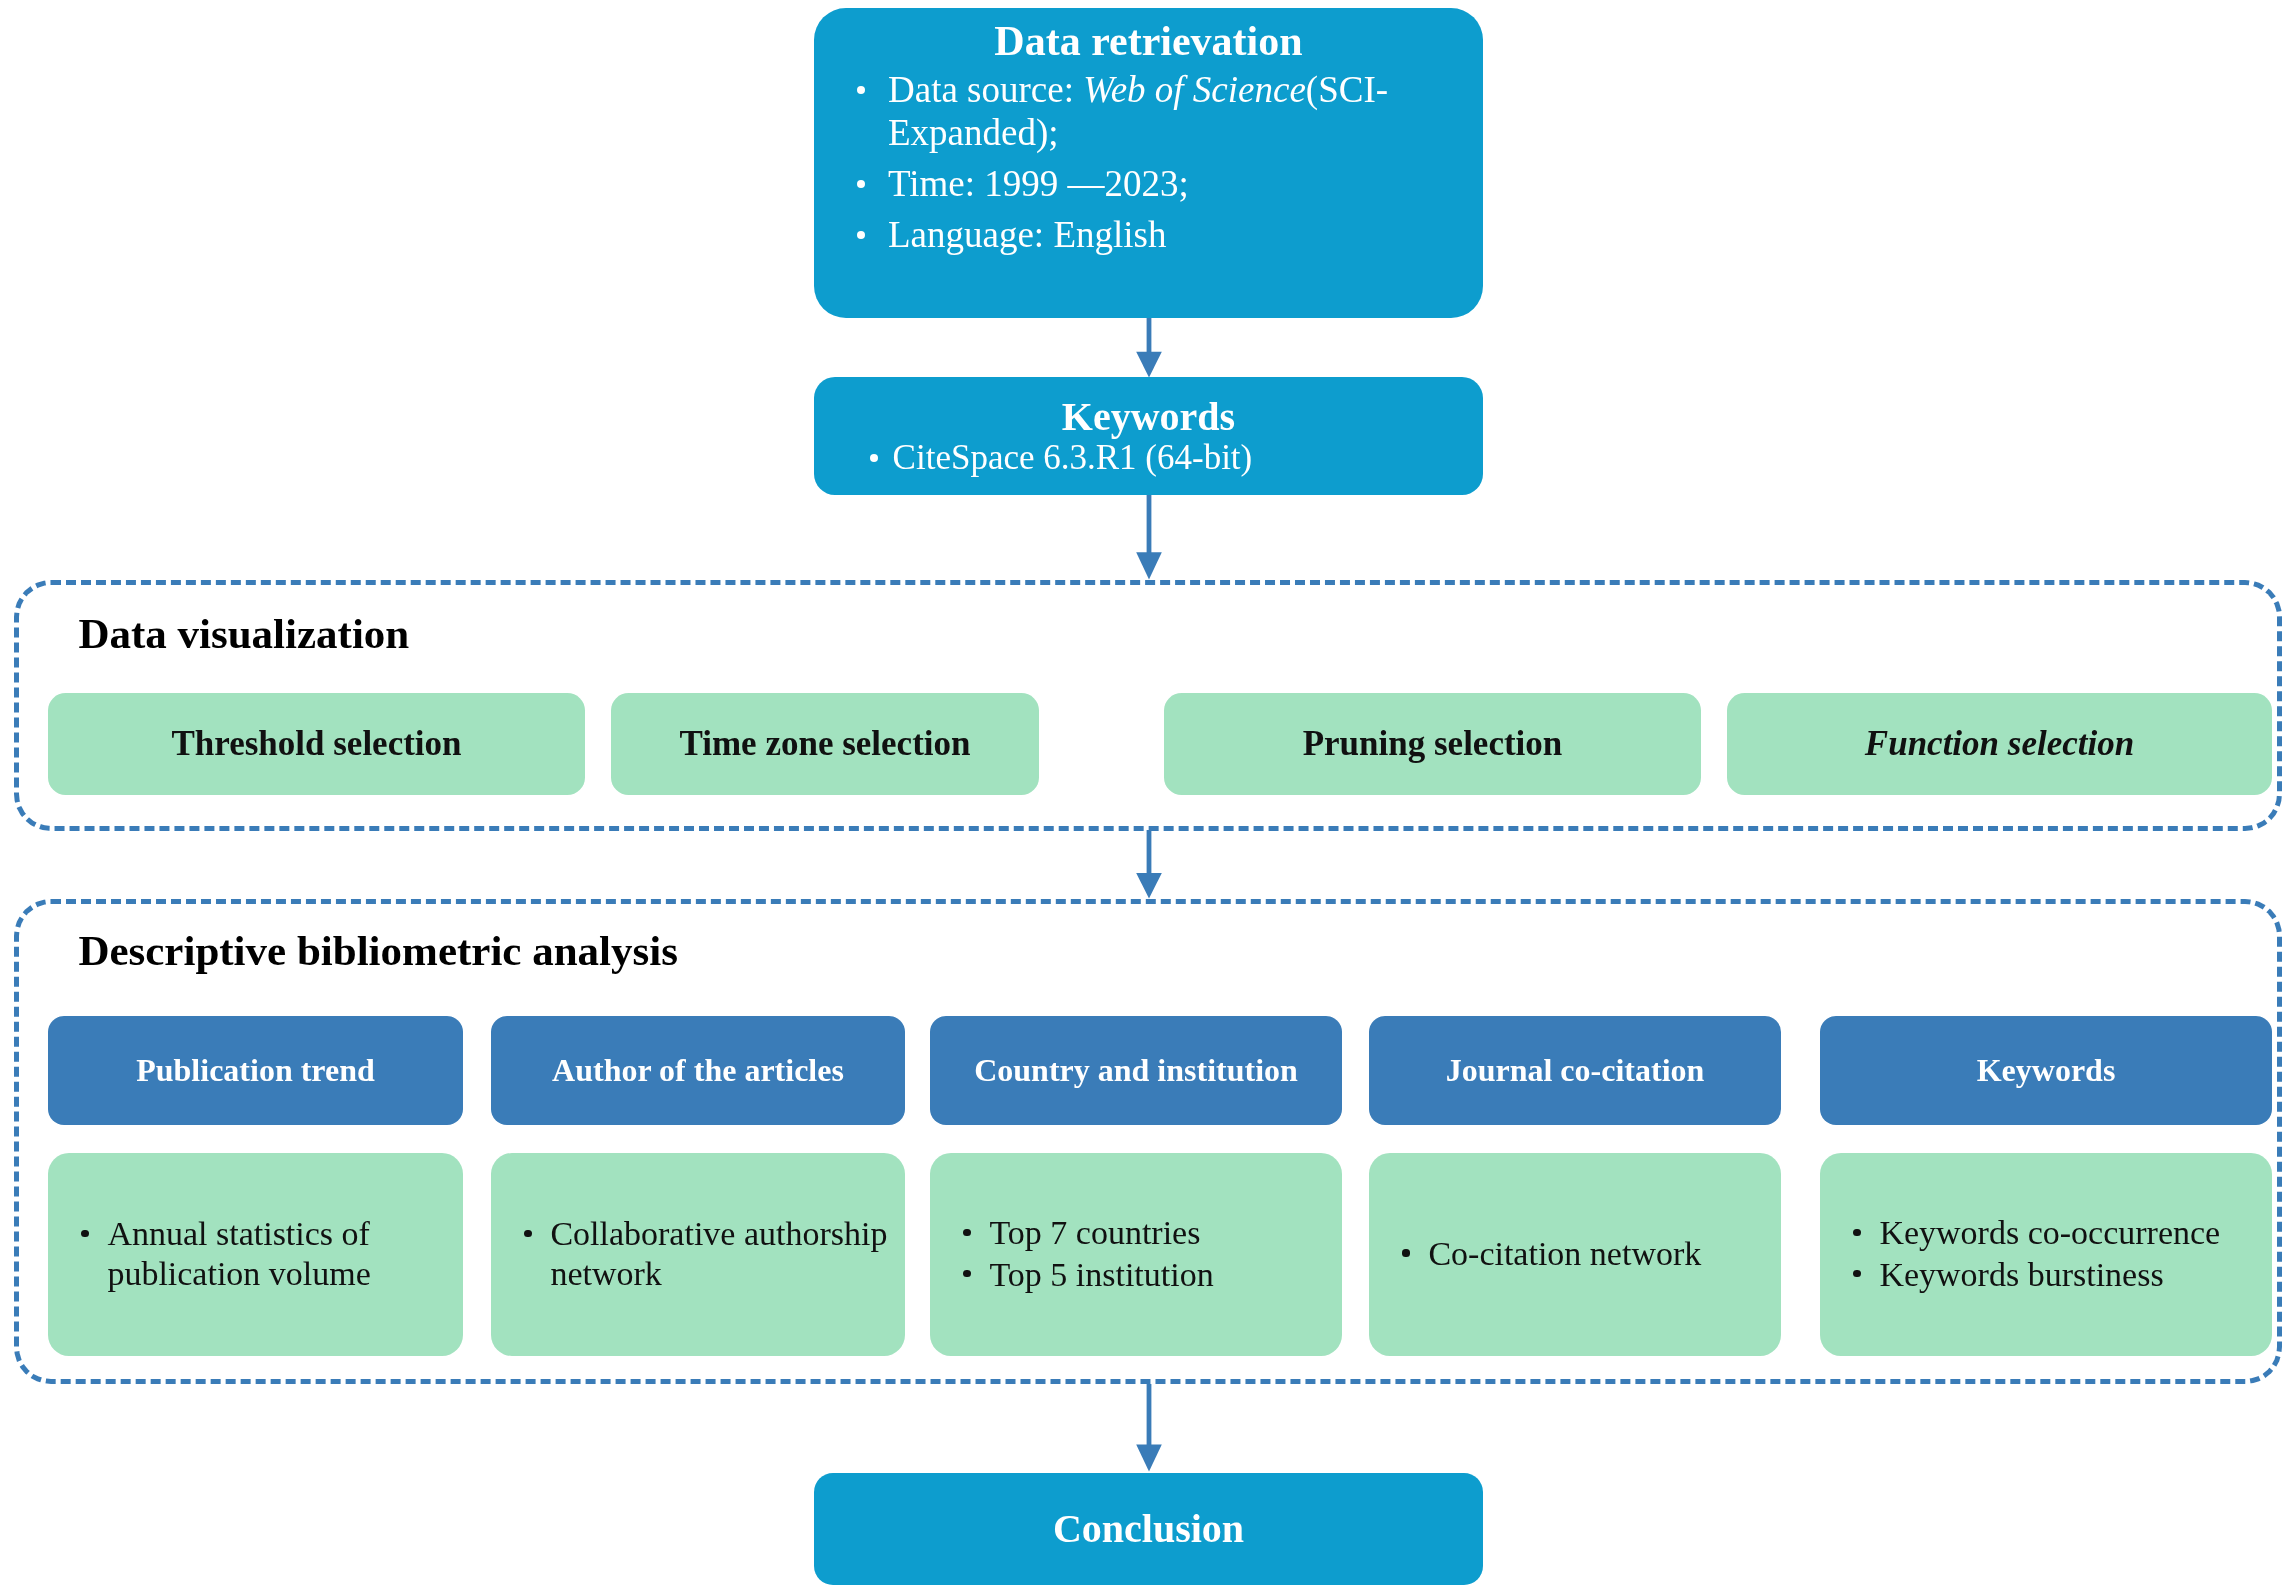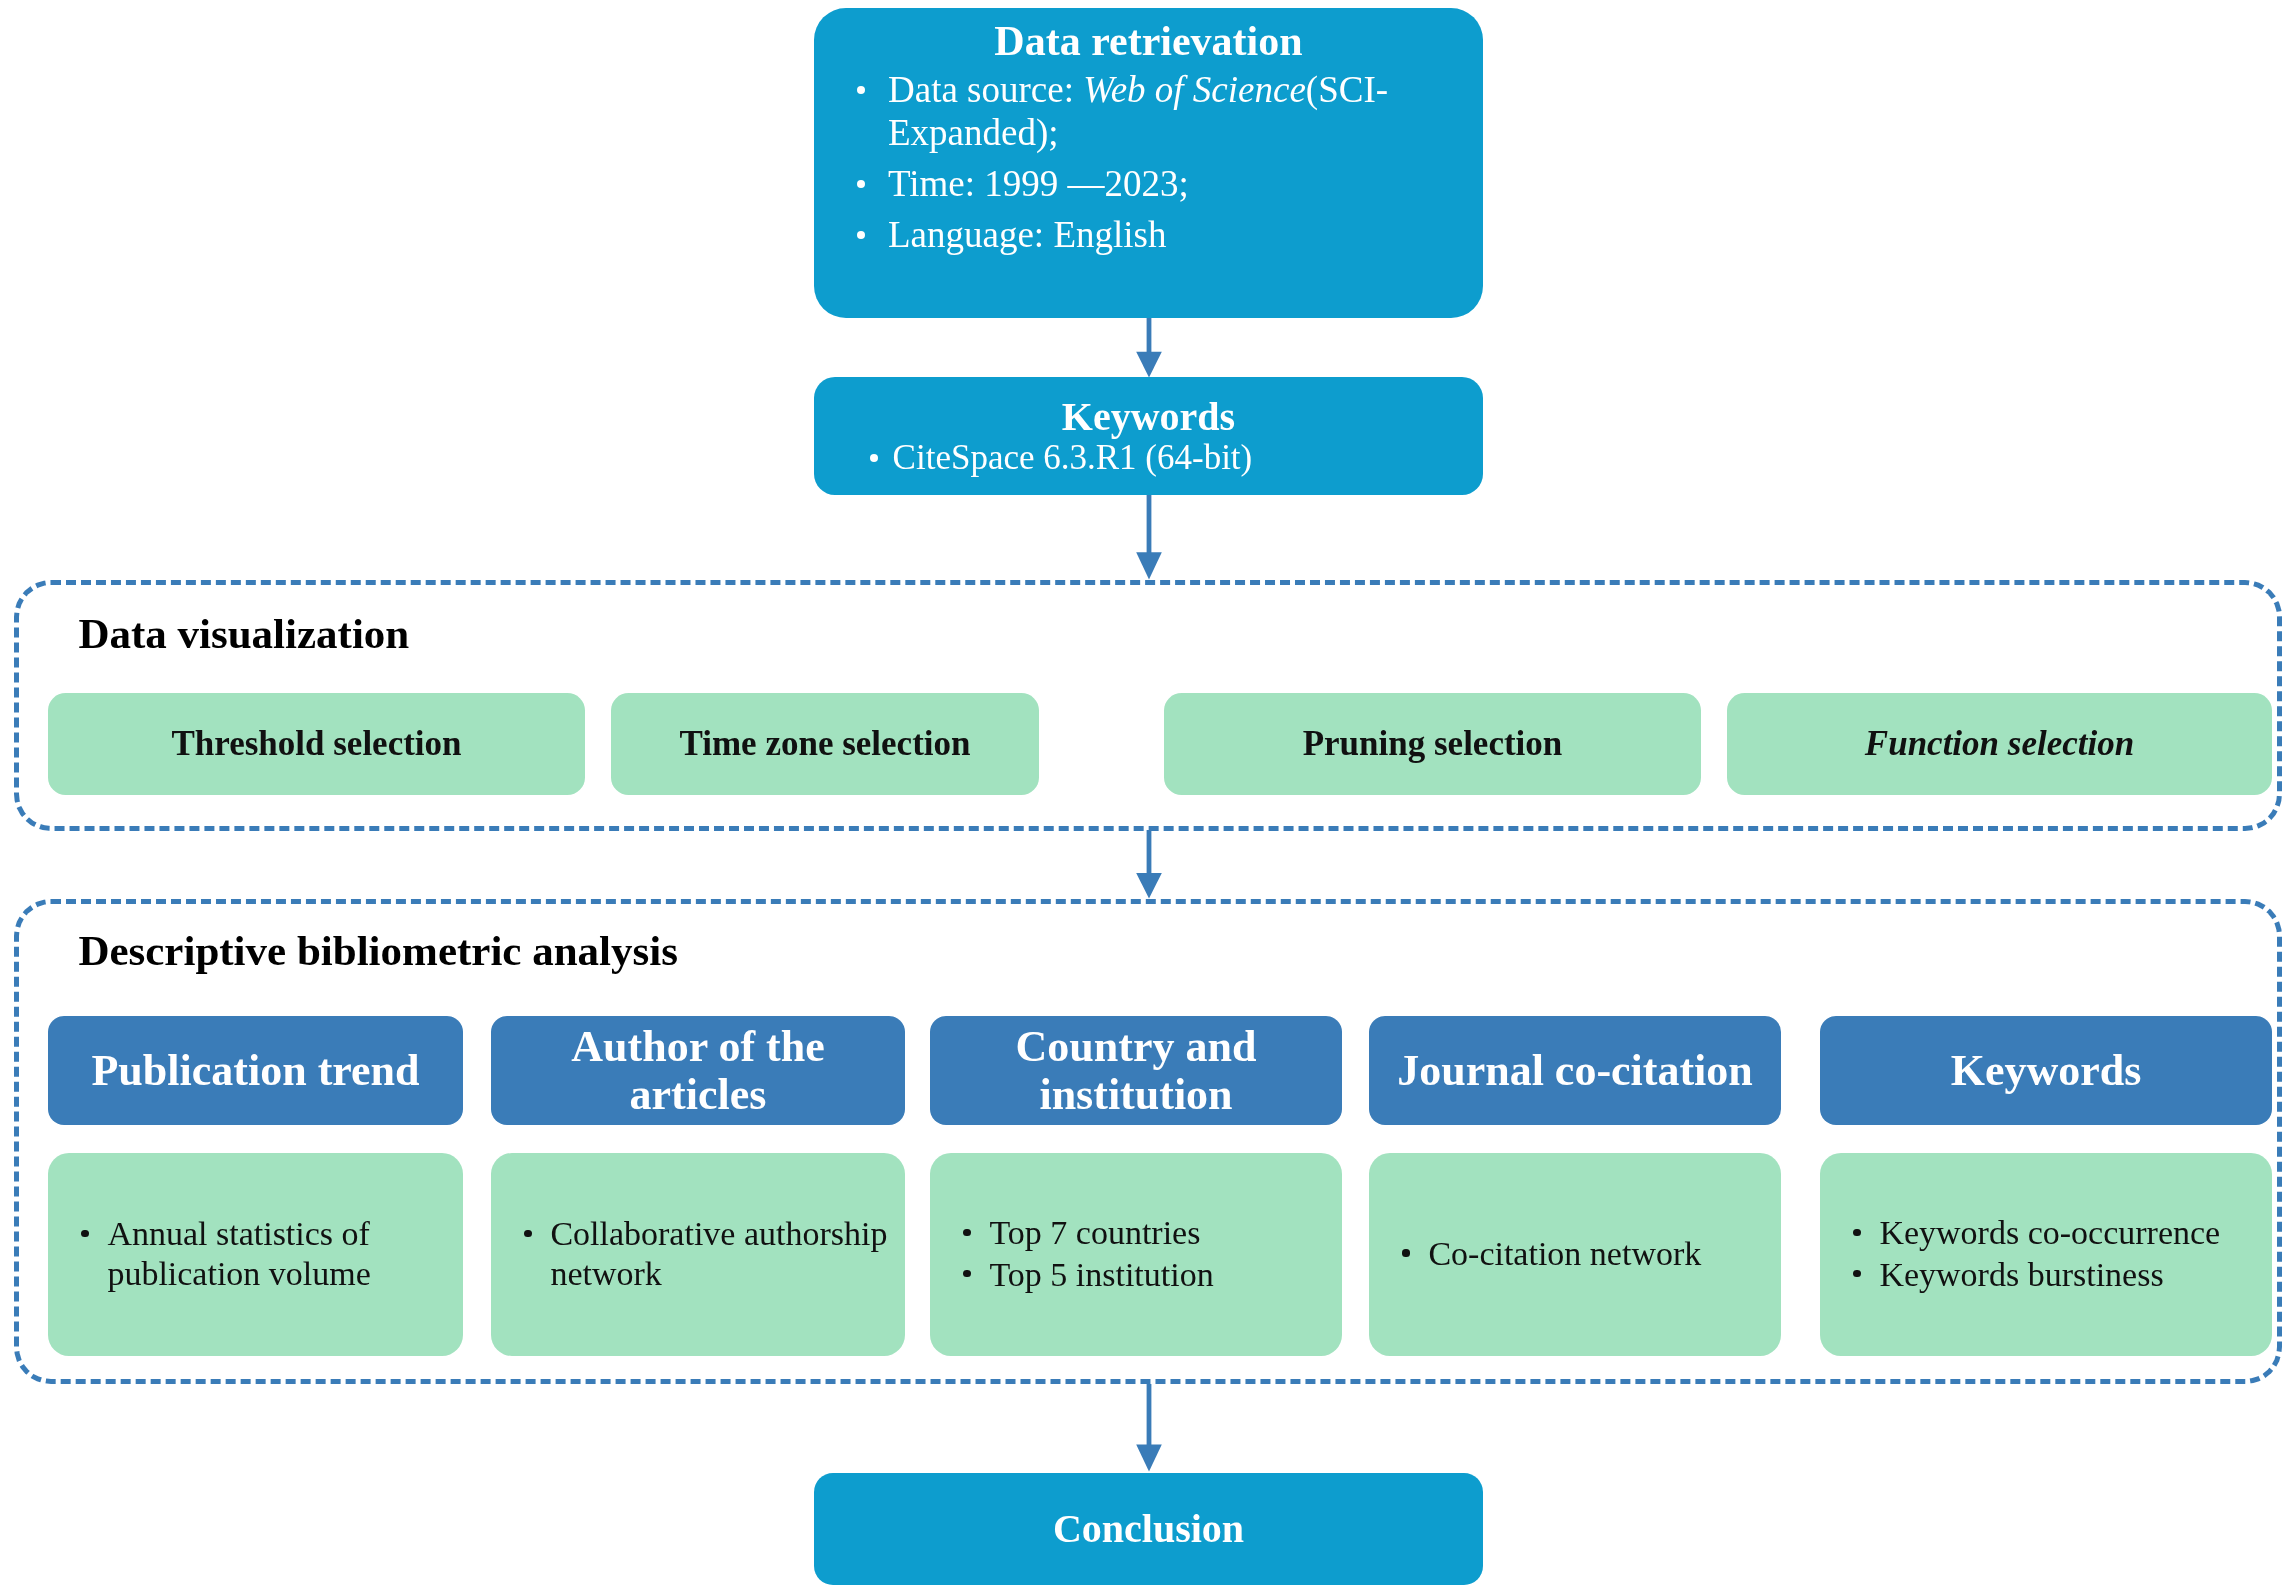--- a/index.html
+++ b/index.html
@@ -130,21 +130,21 @@
   
   .an-head {
     position: absolute;
     top: 1016px;
     height: 109px;
     border-radius: 16px;
     align-items: center;
     justify-content: center;
     padding: 3.2px 8px;
   }
-  .an-head .node-title { font-size: 44px; width: 100%; }
+  .an-head .node-title { font-size: 32px; width: 100%; }
 
   #anh-0 { left: 48px;   width: 415px; }
   #anh-1 { left: 491px;  width: 414px; }
   #anh-2 { left: 930px; width: 412px; }
   #anh-3 { left: 1369px; width: 412px; }
   #anh-4 { left: 1820px; width: 452px; }
 
   
   .an-body {
     position: absolute;

